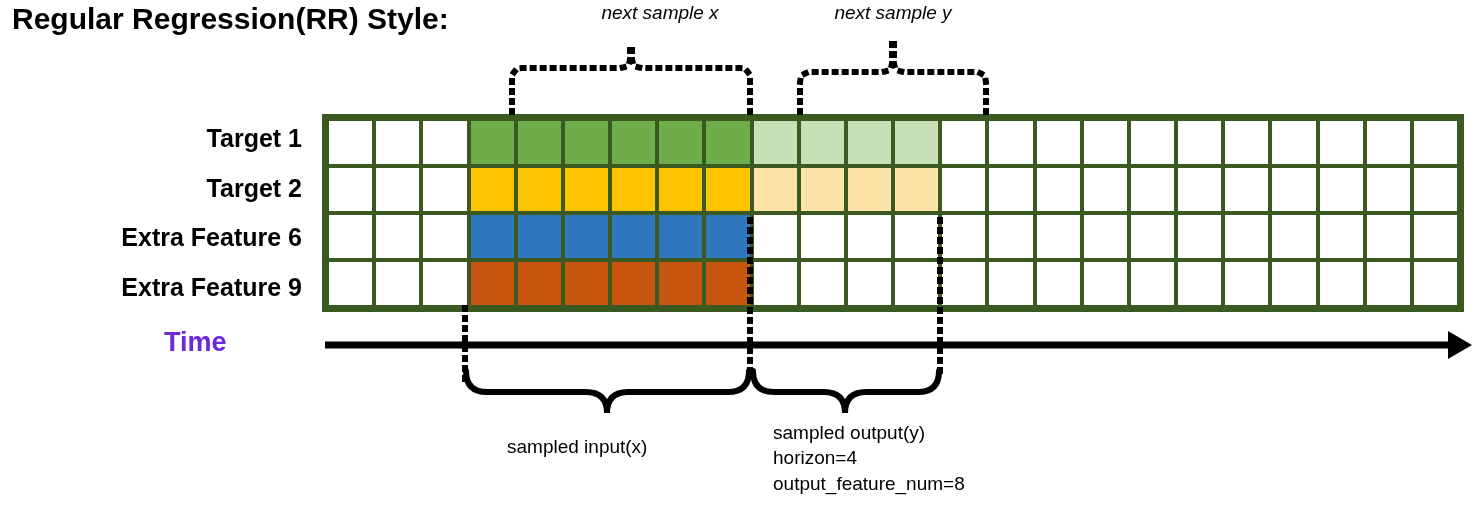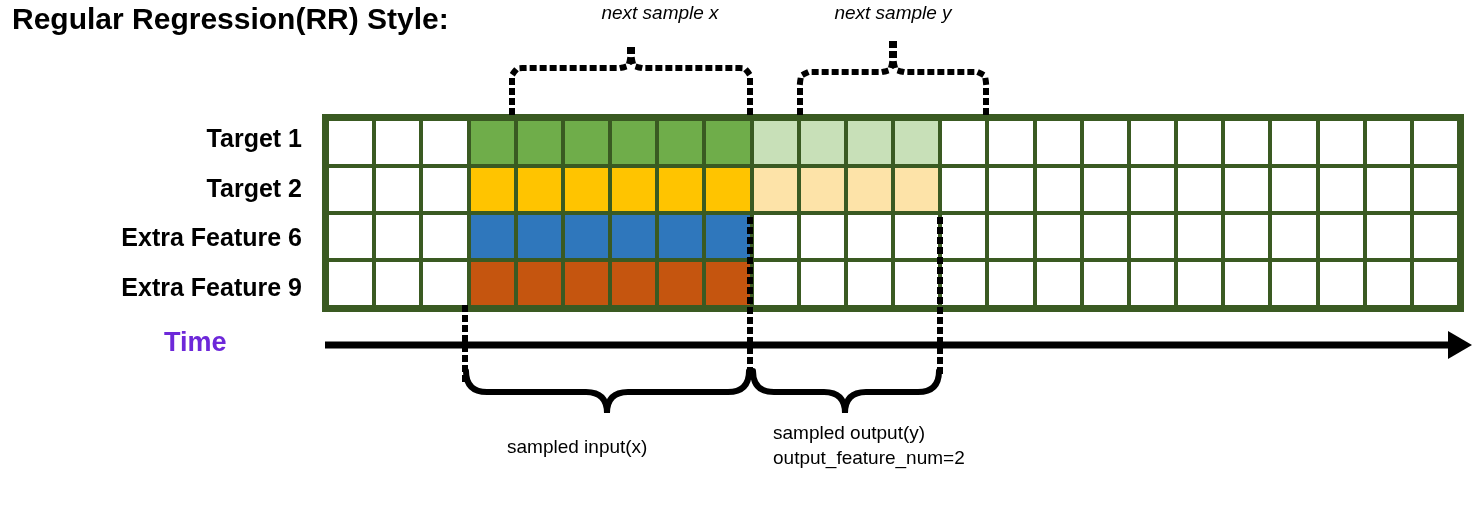--- a/index.html
+++ b/index.html
@@ -231,14 +231,15 @@
            L 918 392
            Q 939 392 939 371"></path>
 </svg>
 
 <div class="bottom-block" id="sampled-input-block">
   <span class="bottom-line">sampled input(x)</span>
 </div>
 
 <div class="bottom-block" id="sampled-output-block">
   <span class="bottom-line">sampled output(y)</span>
-  <span class="bottom-line">output_feature_num=2</span>
+  <span class="bottom-line">horizon=4</span>
+  <span class="bottom-line">output_feature_num=8</span>
 </div>
 
 </body></html>

